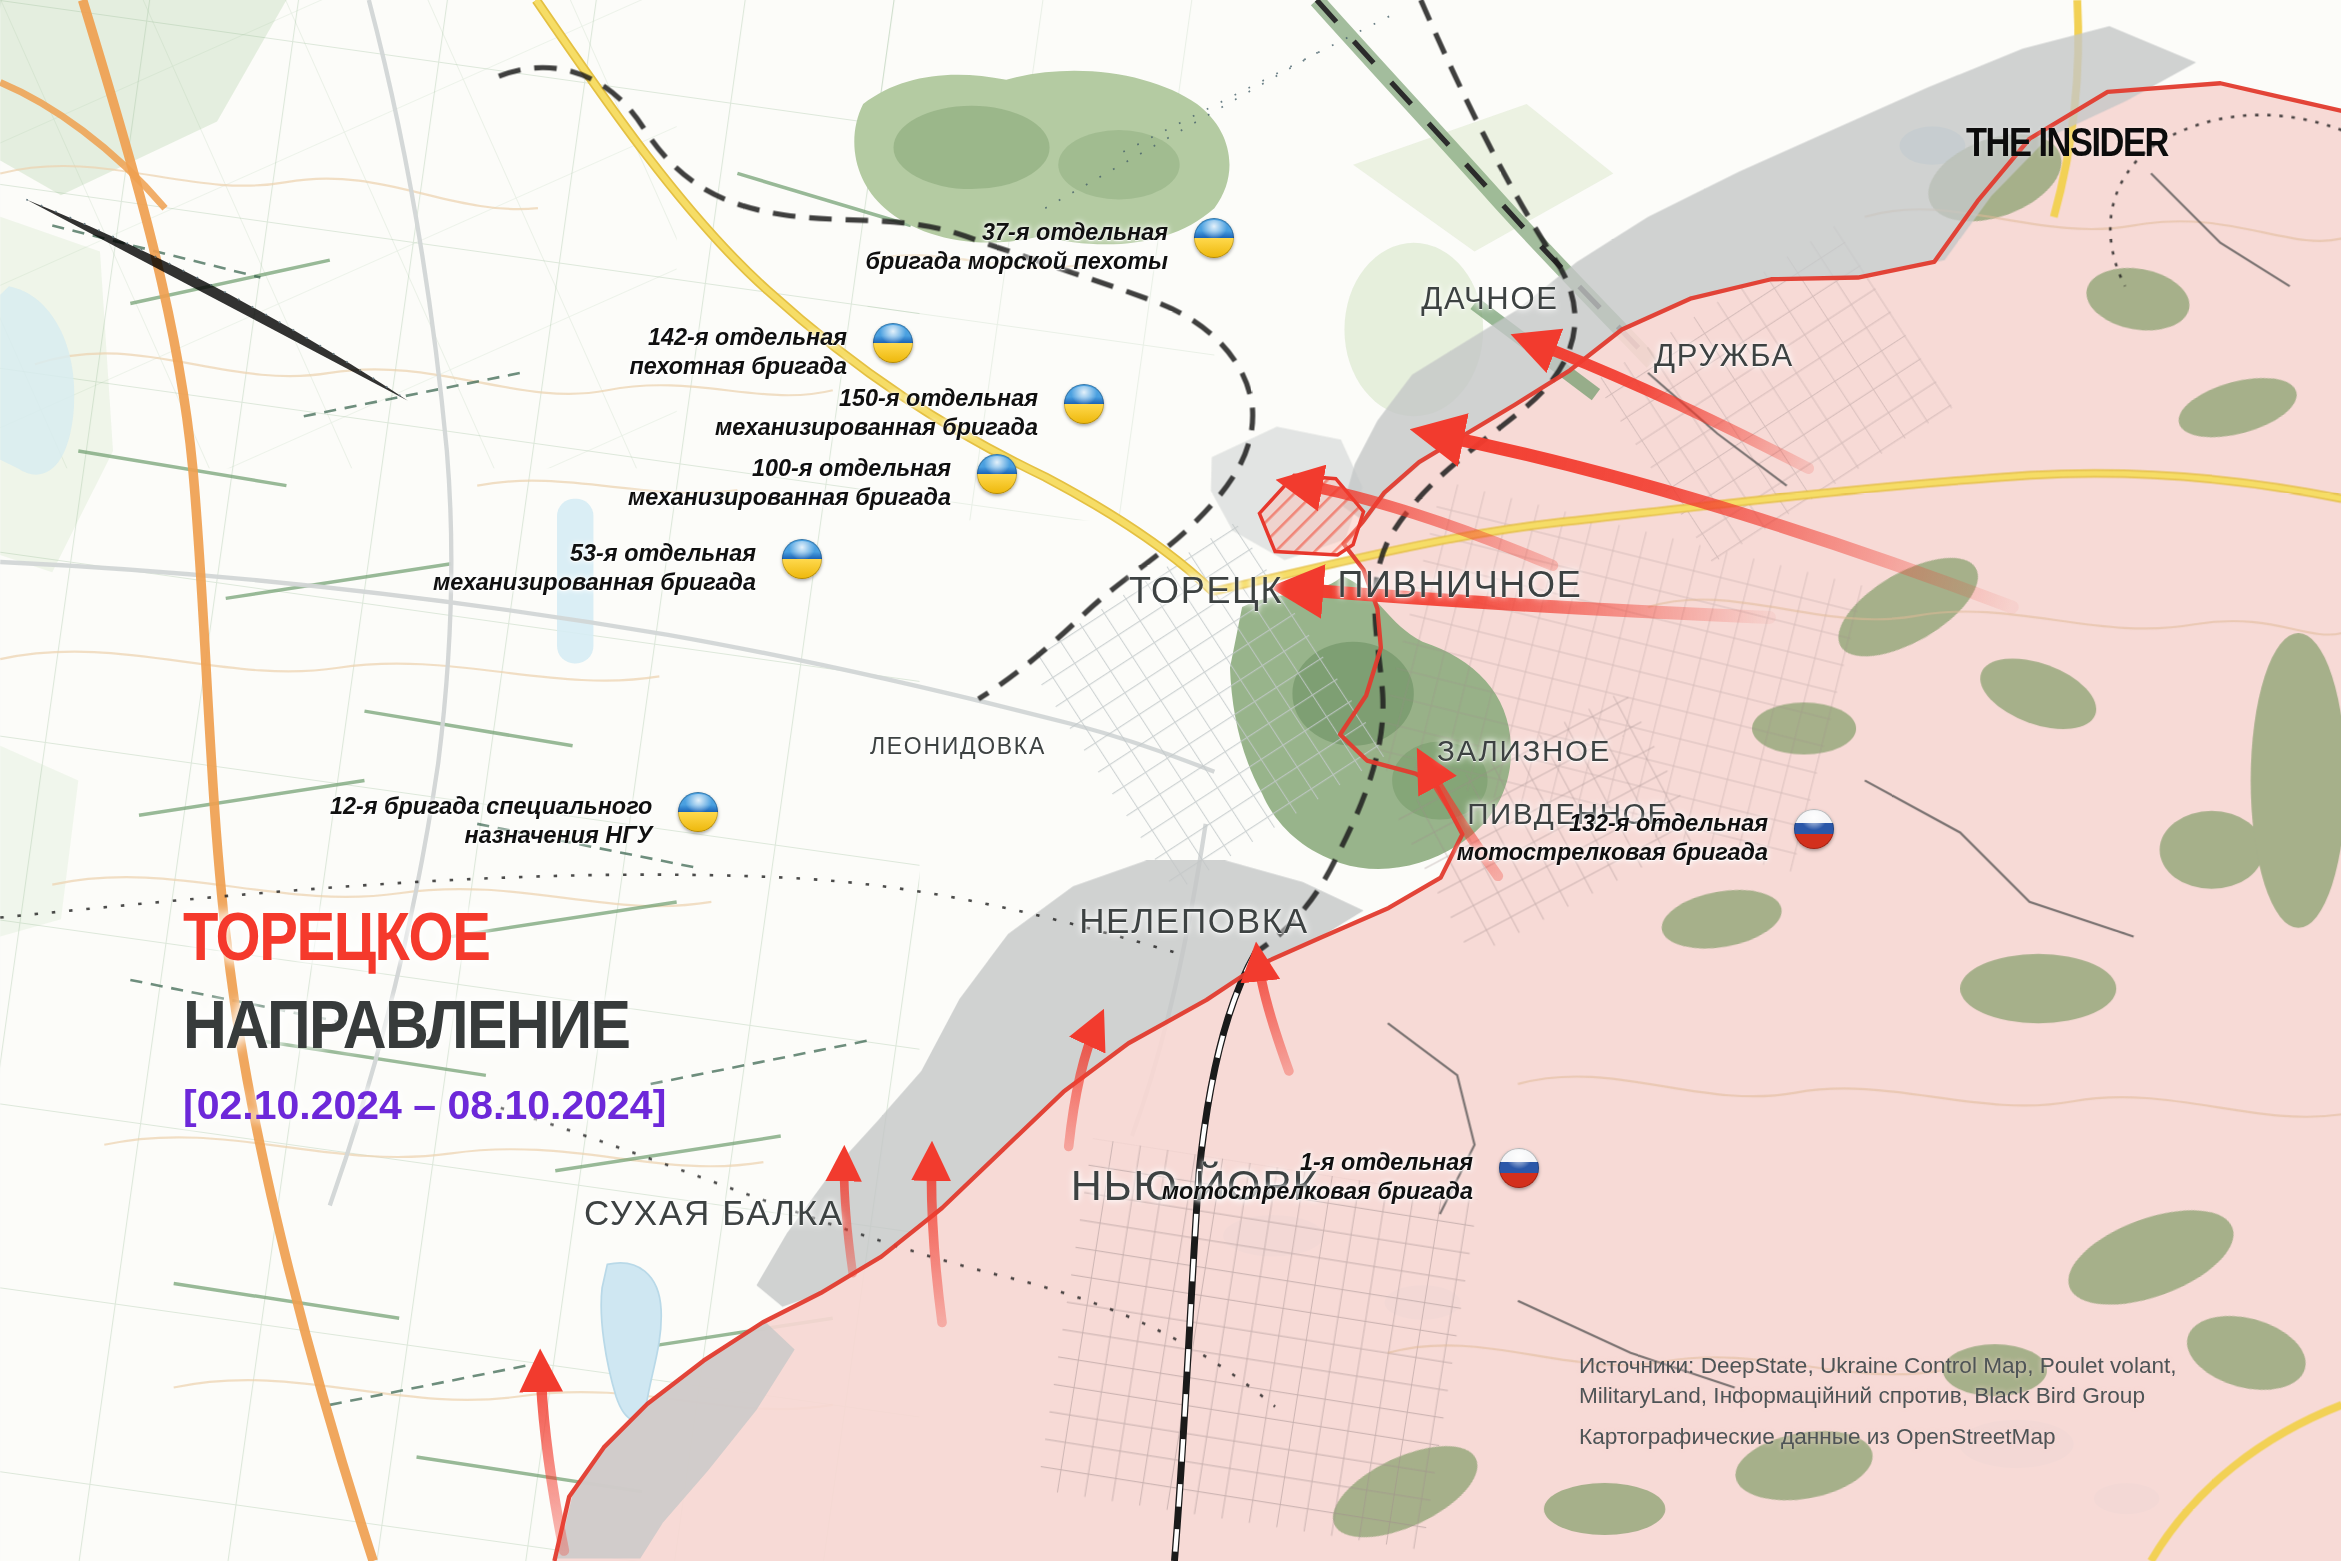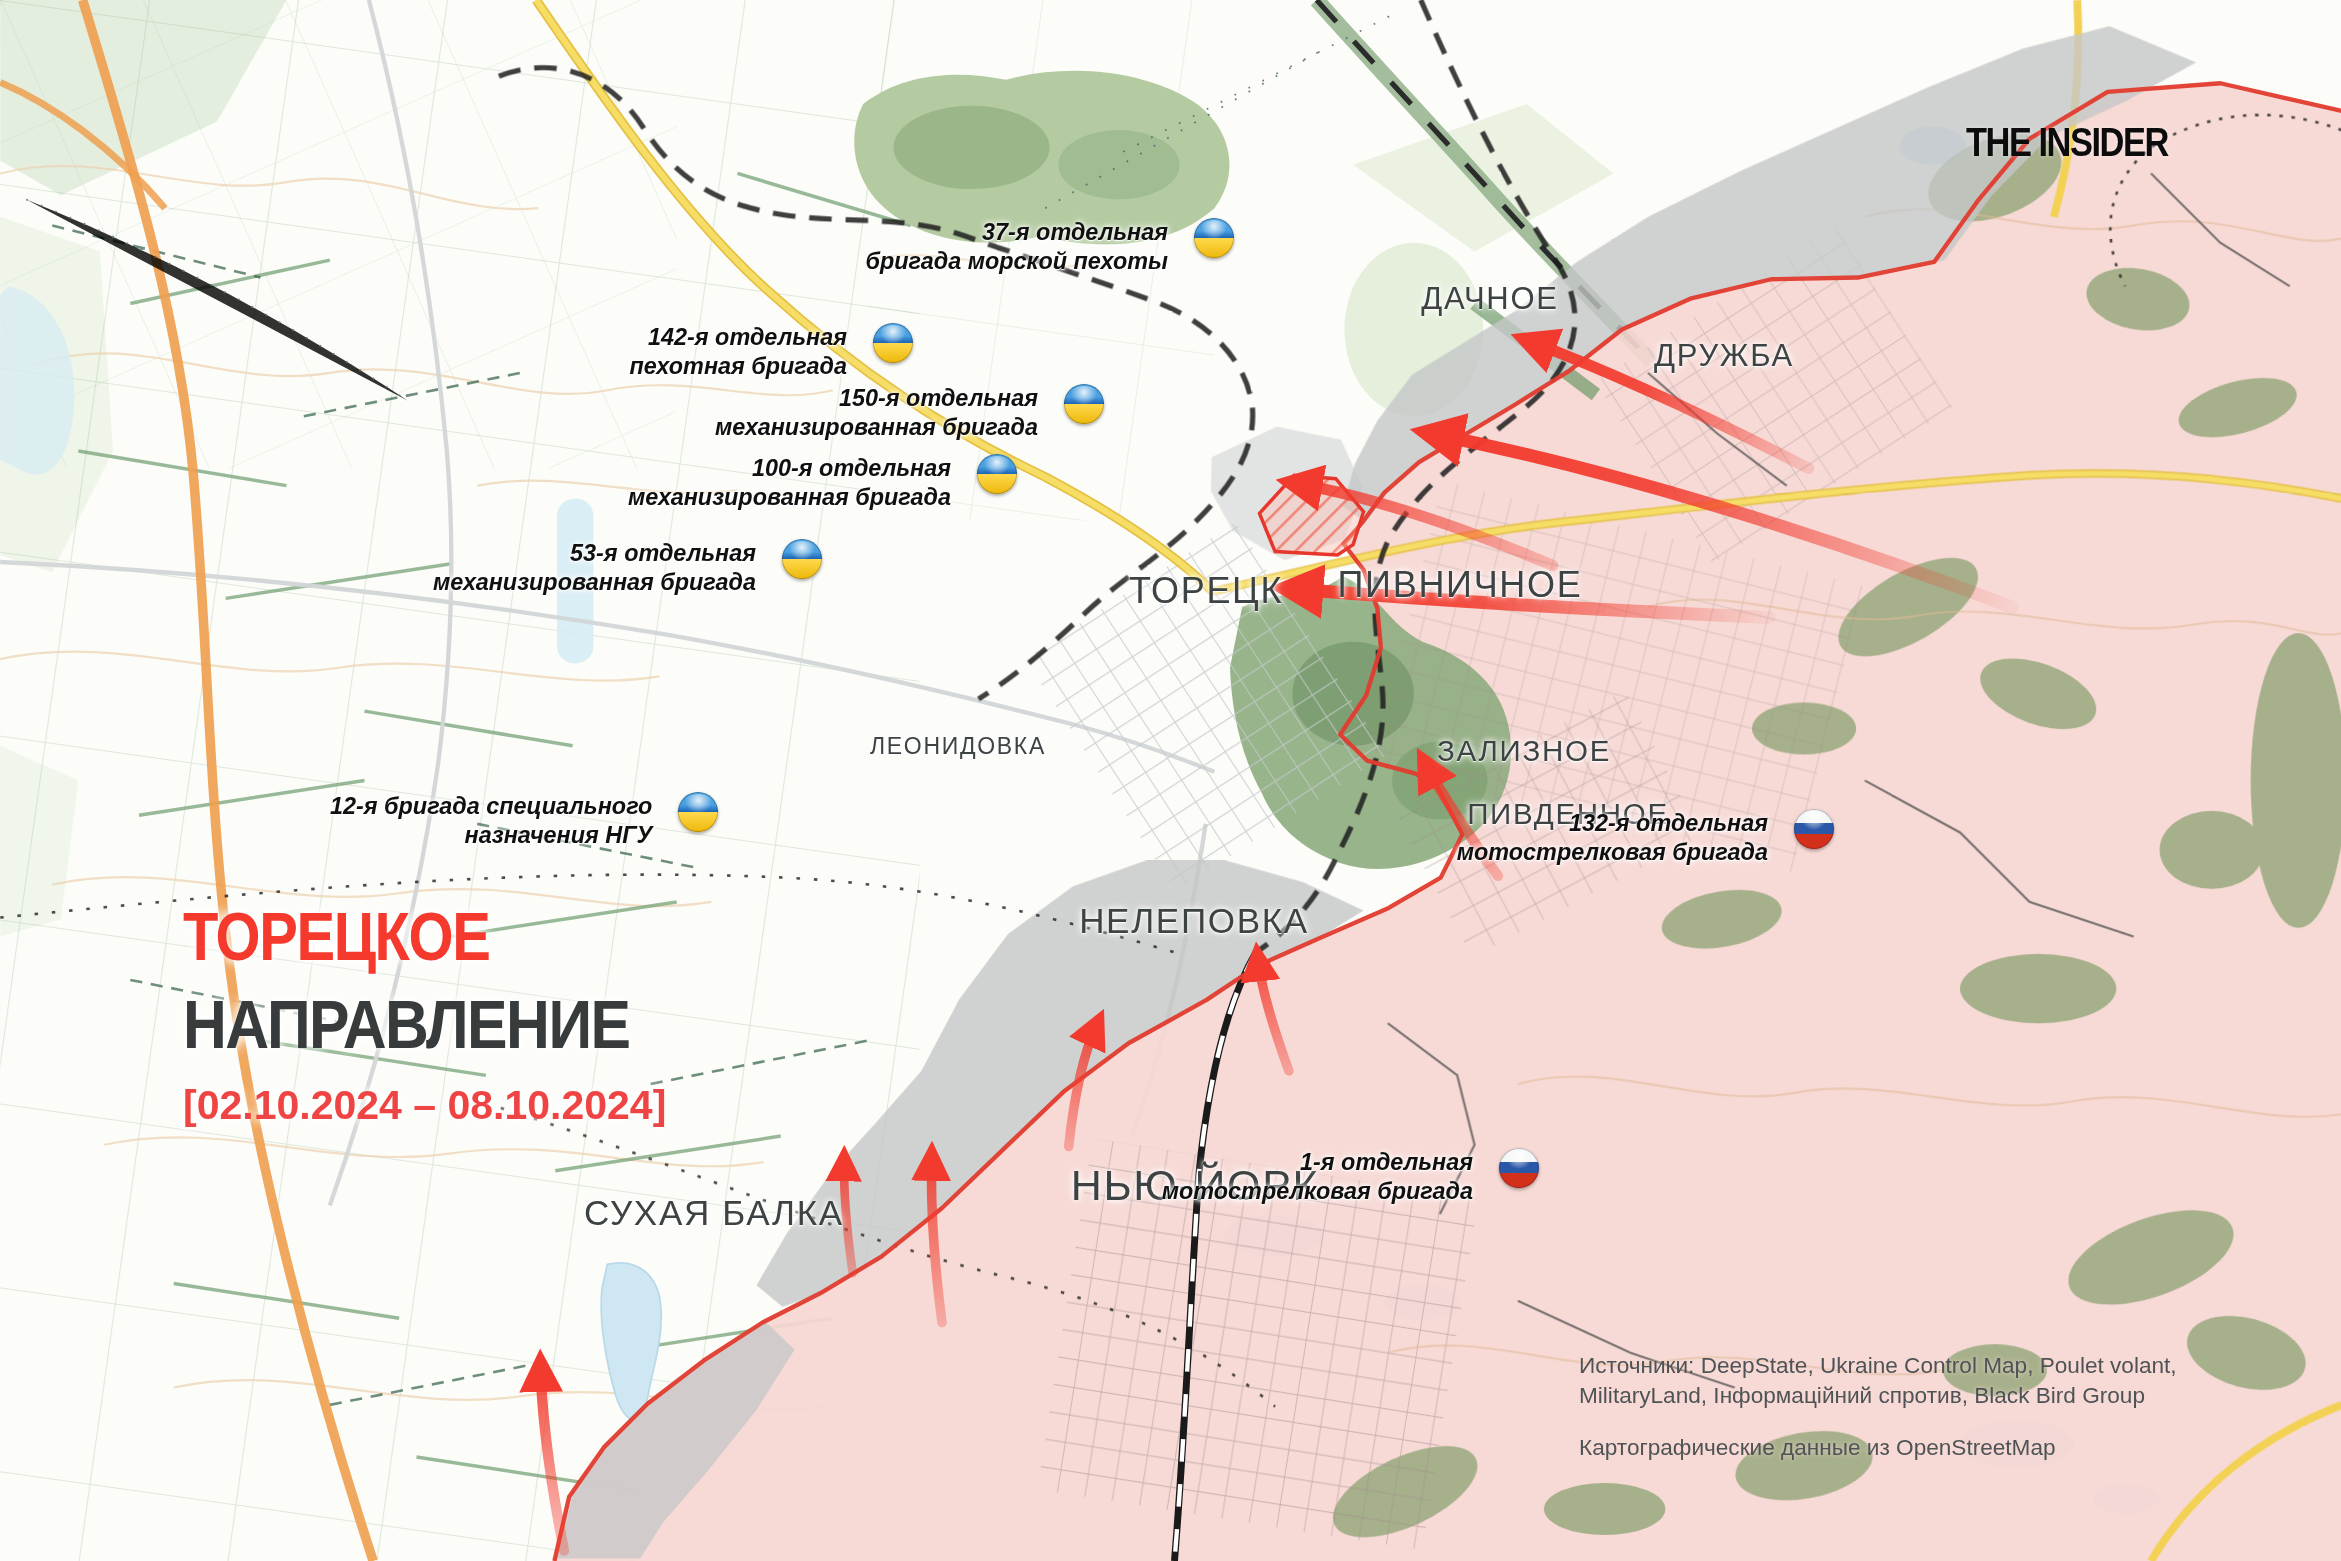--- a/index.html
+++ b/index.html
@@ -24,25 +24,25 @@
   #brand{position:absolute;left:1966px;top:120px;font-size:40px;font-weight:800;color:#0c0c0c;
          letter-spacing:-1.7px;transform:scaleX(.86);transform-origin:left top;white-space:nowrap;
          text-shadow:0 0 5.2px rgba(255,255,255,.4);}
   #title-block{position:absolute;left:159px;top:902px;line-height:1;margin-left:24px;}
   #title-red{font-size:69px;font-weight:700;color:#f5392c;letter-spacing:-1.7px;
              transform:scaleX(.84);transform-origin:left top;white-space:nowrap;
              text-shadow:0 0 10.4px #fff,0 0 15.6px #fff;}
   #title-dark{margin-top:19px;font-size:69px;font-weight:700;color:#373b3b;letter-spacing:-1.7px;
              transform:scaleX(.88);transform-origin:left top;white-space:nowrap;
              text-shadow:0 0 10.4px #fff,0 0 15.6px #fff;}
-  #title-dates{margin-top:26px;font-size:41px;font-weight:700;color:#ef4444;letter-spacing:0;
+  #title-dates{margin-top:26px;font-size:41px;font-weight:700;color:#6d28d9;letter-spacing:0;
              white-space:nowrap;text-shadow:0 0 8.7px #fff,0 0 14px #fff;}
   #sources{position:absolute;left:1579px;top:1351px;font-size:22.6px;line-height:29.5px;color:#4e5456;
            text-shadow:0 0 5.2px rgba(248,216,212,.9);}
-  #sources .src3{margin-top:23px;}
+  #sources .src3{margin-top:12px;}
 </style>
 </head>
 <body>
 
 <div id="stage">
 
 <svg id="map-svg" width="2342" height="1561" viewBox="0 0 2700 1800">
   <defs>
     <pattern id="pf" width="170" height="210" patternUnits="userSpaceOnUse" patternTransform="rotate(8)">
       <path d="M0,0H170M0,0V210" stroke="#8cb28a" stroke-width="2.5" fill="none" opacity="0.55"></path>

